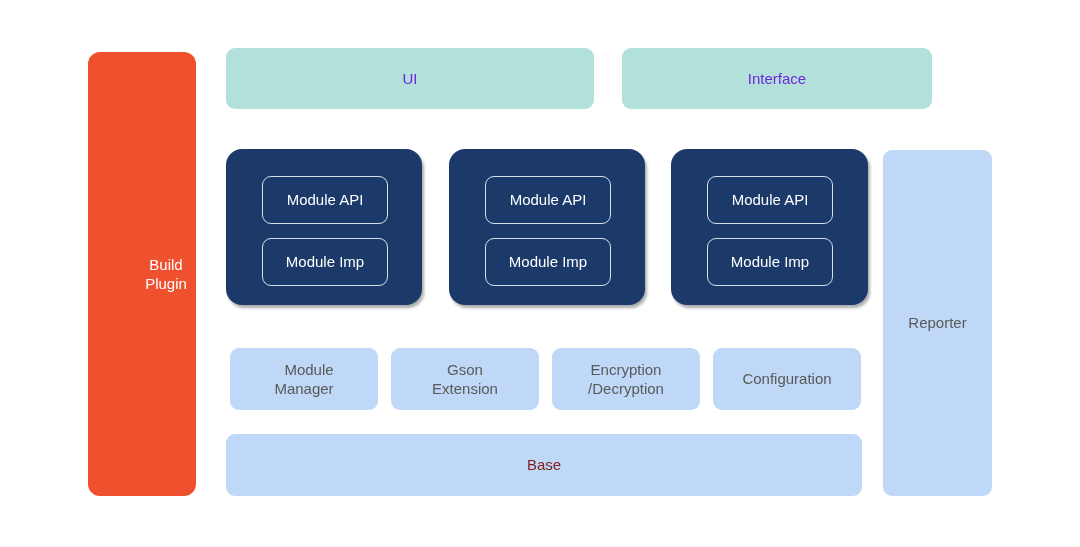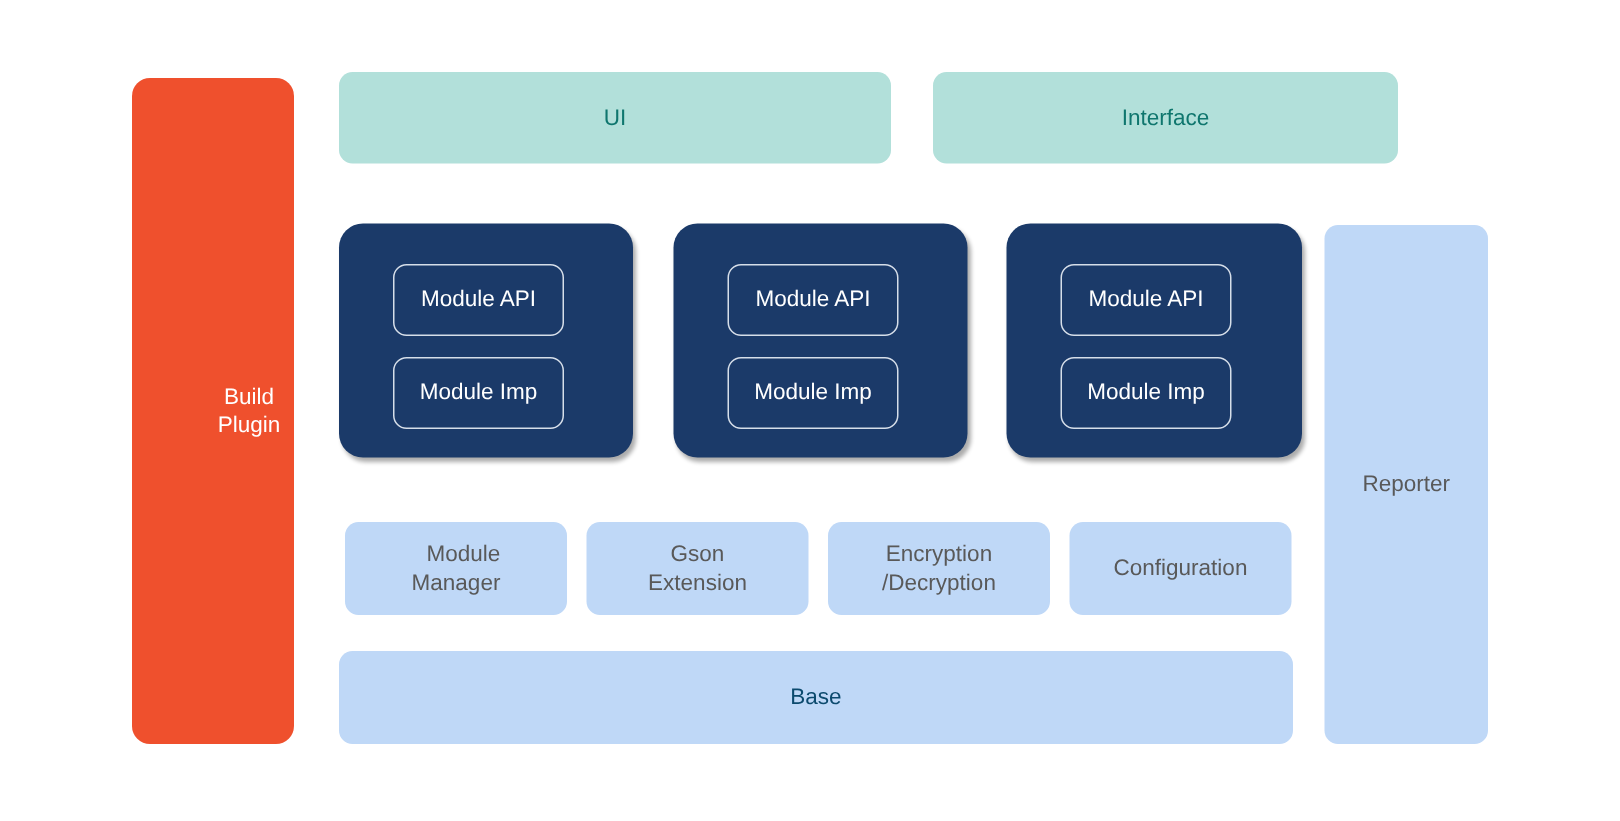--- a/index.html
+++ b/index.html
@@ -40,21 +40,21 @@
     border-radius: 12px;
     color: #ffffff;
     font-size: 15px;
     padding-left: 48px;
   }
 
   
   .band-teal {
     background: #b2e0da;
     border-radius: 9px;
-    color: #0f766e;
+    color: #6d28d9;
     font-size: 15px;
     top: 48px;
     height: 61px;
   }
   .band-teal.ui        { left: 226px; width: 368px; }
   .band-teal.interface { left: 622px; width: 310px; }
 
   
   .module-panel {
     top: 149px;
@@ -65,21 +65,21 @@
     box-shadow: 2px 3px 3px rgba(0,0,0,0.33);
   }
   .module-panel.p1 { left: 226px; width: 196px; }
   .module-panel.p2 { left: 449px; width: 196px; }
   .module-panel.p3 { left: 671px; width: 197px; }
 
   .module-inner {
     position: absolute;
     box-sizing: border-box;
     left: 36px;
-    width: 114px;
+    width: 126px;
     height: 48px;
     border: 1.4px solid #d6dee9;
     border-radius: 9px;
     display: flex;
     align-items: center;
     justify-content: center;
     color: #ffffff;
     font-size: 15px;
     background: transparent;
   }
@@ -102,21 +102,21 @@
   .svc.s4 { left: 713px; }
 
   
   .base-bar {
     left: 226px;
     top: 434px;
     width: 636px;
     height: 62px;
     background: #bfd8f7;
     border-radius: 9px;
-    color: #0c4a6e;
+    color: #7f1d1d;
     font-size: 15px;
   }
 
   
   .reporter-col {
     left: 883px;
     top: 150px;
     width: 109px;
     height: 346px;
     background: #bfd8f7;

